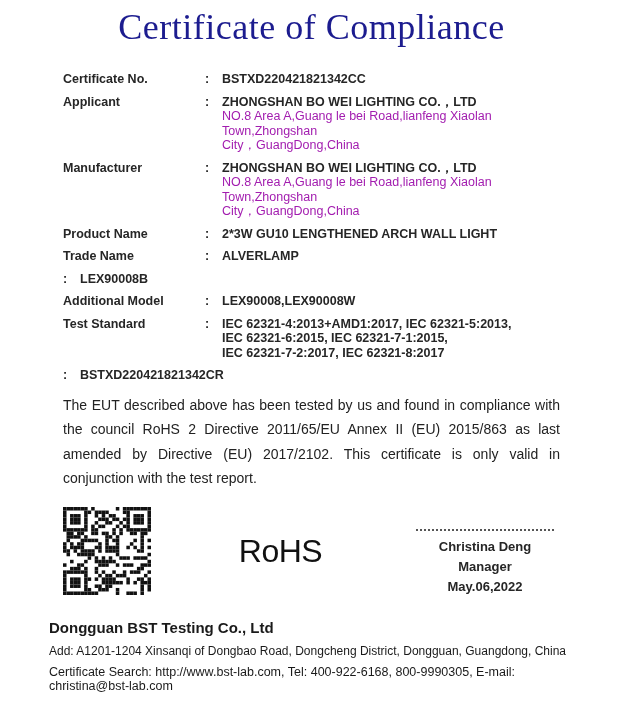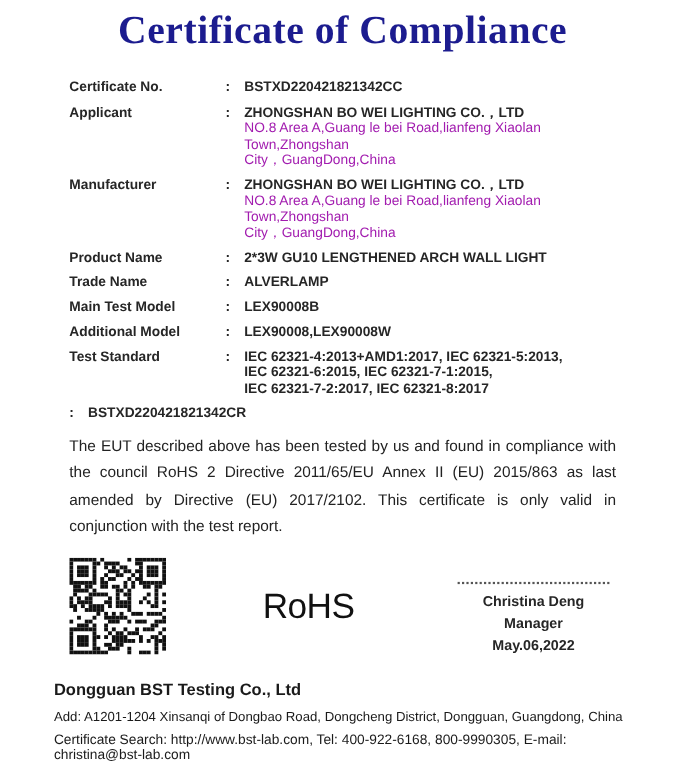--- a/index.html
+++ b/index.html
@@ -2,21 +2,21 @@
 <html><head>
 <meta charset="utf-8">
 <style>
   * { margin:0; padding:0; box-sizing:border-box; }
   html,body { width:623px; height:703px; background:#ffffff; overflow:hidden;
               font-family:"Liberation Sans", sans-serif; color:#262626; position:relative; }
 
   .page { position:relative; width:623px; height:703px; background:#fff; }
 
   .title { margin-top:6px; text-align:center; font-family:"Liberation Serif", serif;
-           font-weight:bold; font-size:36px; line-height:42px; color:#1c1c8f; letter-spacing:0.5px; }
+           font-weight:normal; font-size:36px; line-height:42px; color:#1c1c8f; letter-spacing:0.5px; }
 
   .content { margin:24px 63px 0 63px; }
 
   .row { display:flex; align-items:flex-start; margin-bottom:8px;
          font-size:12.5px; line-height:14.5px; }
   .row.center { align-items:center; margin-bottom:0; }
   .lbl { width:142px; font-weight:bold; white-space:pre-line; flex:none; }
   .sep { width:17px; font-weight:bold; flex:none; }
   .valwrap { flex:1; }
   .val { font-weight:bold; white-space:pre-line; }
@@ -87,21 +87,20 @@
 
     <div class="row">
       <div class="lbl">Trade Name</div>
       <div class="sep">:</div>
       <div class="valwrap">
           <div class="val">ALVERLAMP</div>
         </div>
     </div>
 
     <div class="row">
-      <div class="lbl">Main Test Model</div>
       <div class="sep">:</div>
       <div class="valwrap">
           <div class="val">LEX90008B</div>
         </div>
     </div>
 
     <div class="row">
       <div class="lbl">Additional Model</div>
       <div class="sep">:</div>
       <div class="valwrap">

